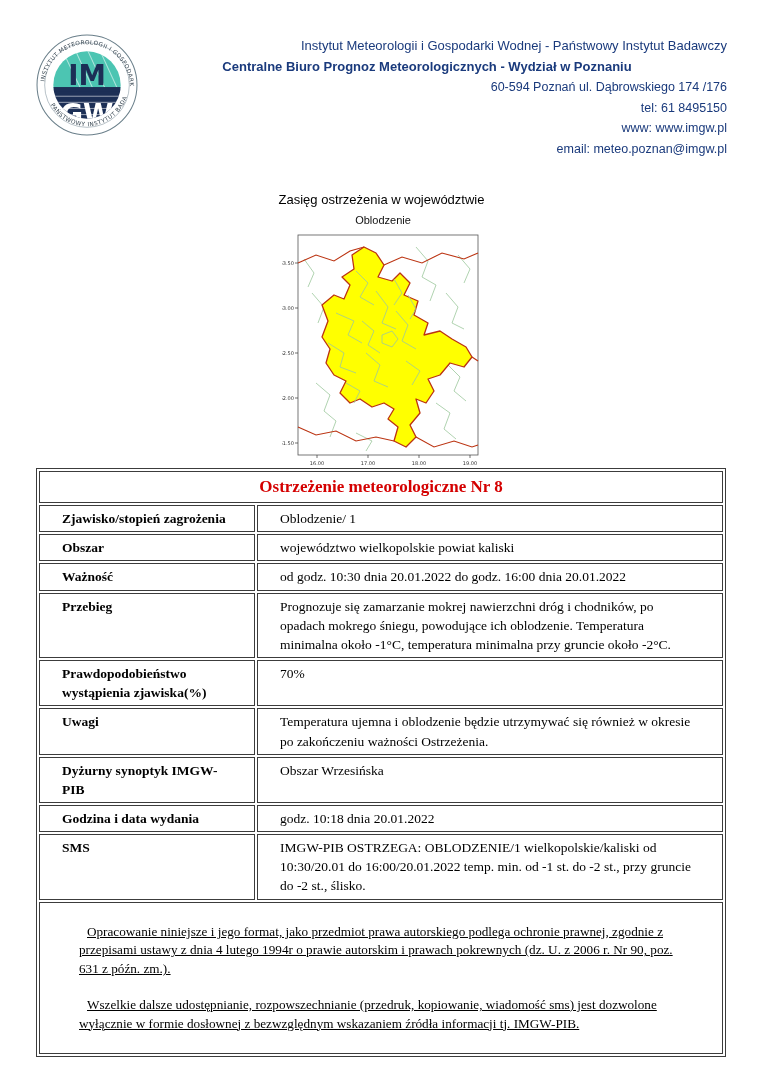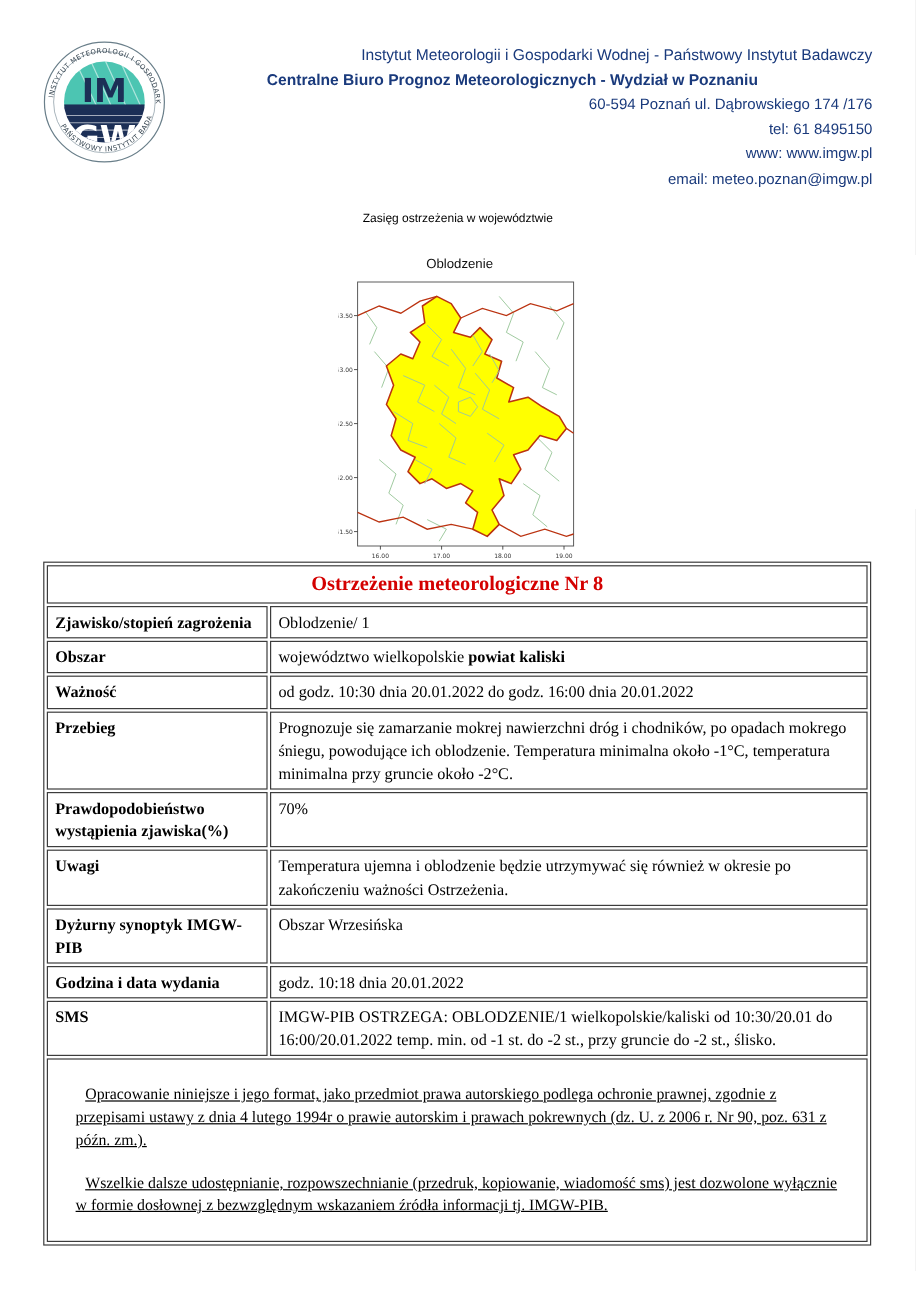--- a/index.html
+++ b/index.html
@@ -12,44 +12,44 @@
   .logo-wrap{position:absolute;left:36px;top:34px;width:102px;height:102px;}
   .header-text{
     position:absolute;top:36px;right:36px;width:600px;text-align:right;
     color:#1a3a7c;line-height:20.5px;
   }
   .h-line1{font-size:13px;}
   .h-line2{font-size:13px;font-weight:bold;text-align:center;}
   .h-small{font-size:12.5px;}
   
   .section-title{
-    position:absolute;top:177px;left:0;width:100%;text-align:center;
-    font-size:10px;color:#000;
+    position:absolute;top:192px;left:0;width:100%;text-align:center;
+    font-size:13px;color:#000;
   }
   
   .map-wrap{position:absolute;left:281px;top:214px;width:204px;text-align:center;}
   .map-title{font-size:11px;color:#111;margin-bottom:3px;font-family:"Liberation Sans",sans-serif;}
   .map-svg{display:block;margin:0 auto;background:#ffffff;}
   
   table.warning{
     position:absolute;left:36px;top:468px;width:690px;
     border:1px solid #3c3c3c;border-collapse:separate;border-spacing:2px;
     font-family:"Liberation Serif",serif;font-size:13.5px;color:#000;
     background:#ffffff;
   }
   table.warning td{
-    border:1px solid #3c3c3c;padding:3px 6px;vertical-align:top;line-height:1.42;
+    border:1px solid #3c3c3c;padding:3px 22px;vertical-align:top;line-height:1.42;
   }
   td.w-label{width:170px;font-weight:bold;}
   td.w-title{
     text-align:center;font-weight:bold;font-size:17px;padding:6px 4px;
   }
   td.w-footer{line-height:1.38;font-size:13.2px;}
   td.w-footer p{margin:17px;text-indent:8px;text-decoration:underline;}
-  .bold{font-weight:bold;}
+  .bold{font-weight:normal;}
 </style>
 </head>
 <body>
 
 <div class="page">
 
   <div class="logo-wrap">
     <svg width="102" height="102" viewBox="0 0 100 100">
       <defs>
         <clipPath id="innerCircle">

